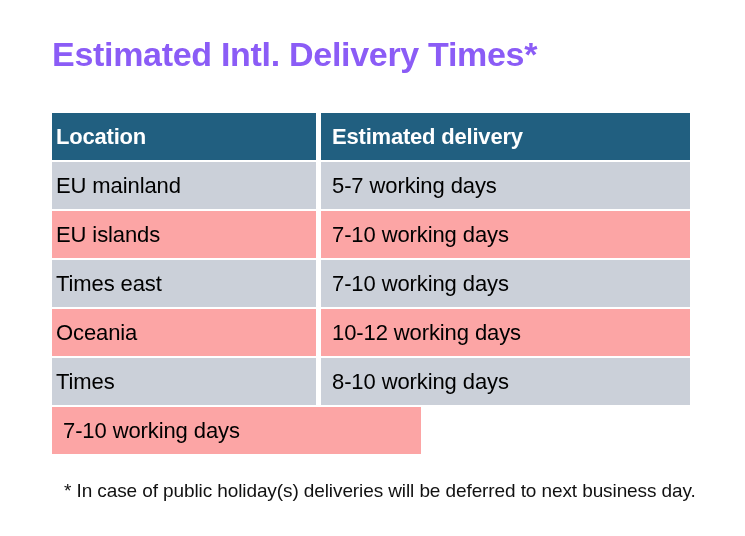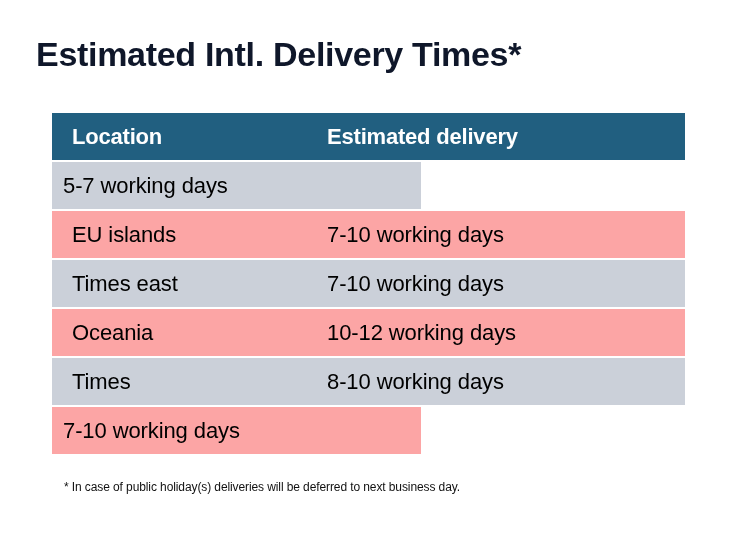--- a/index.html
+++ b/index.html
@@ -16,25 +16,25 @@
     position: relative;
   }
   .page {
     position: relative;
     width: 745px;
     height: 536px;
     background: #ffffff;
   }
   .page-title {
     position: absolute;
-    left: 36px;
+    left: 52px;
     top: 36px;
     font-size: 34px;
     font-weight: bold;
-    color: #0f172a;
+    color: #8b5cf6;
     letter-spacing: -0.3px;
     line-height: 1.1;
     white-space: nowrap;
   }
   .delivery-table {
     position: absolute;
     left: 52px;
     top: 113px;
     width: 638px;
     border-collapse: separate;
@@ -49,21 +49,22 @@
     margin-bottom: 0;
   }
   .cell {
     box-sizing: border-box;
     display: flex;
     align-items: center;
     height: 47px;
   }
   .cell-location {
     width: 264px;
-    padding-left: 20px;
+    padding-left: 4px;
+    margin-right: 5px;
   }
   .cell-delivery {
     width: 369px;
     padding-left: 11px;
   }
   .header-row .cell {
     background: #215f80;
     color: #ffffff;
     font-size: 22px;
     font-weight: bold;
@@ -78,21 +79,21 @@
   .data-row.row-odd .cell {
     background: #cbd0d9;
   }
   .data-row.row-even .cell {
     background: #fca5a5;
   }
   .footnote {
     position: absolute;
     left: 64px;
     top: 480px;
-    font-size: 12px;
+    font-size: 19px;
     color: #111111;
     white-space: nowrap;
     letter-spacing: -0.1px;
     text-align: center;
   }
 </style>
 </head>
 <body>
 
 <div class="page">
@@ -100,20 +101,21 @@
   <div class="page-title">Estimated Intl. Delivery Times*</div>
 
   <div class="delivery-table">
 
     <div class="table-row header-row">
       <div class="cell cell-location">Location</div>
       <div class="cell cell-delivery">Estimated delivery</div>
     </div>
 
     <div class="table-row data-row row-odd">
+      <div class="cell cell-location">EU mainland</div>
       <div class="cell cell-delivery">5-7 working days</div>
     </div>
 
     <div class="table-row data-row row-even">
       <div class="cell cell-location">EU islands</div>
       <div class="cell cell-delivery">7-10 working days</div>
     </div>
 
     <div class="table-row data-row row-odd">
       <div class="cell cell-location">Times east</div>

